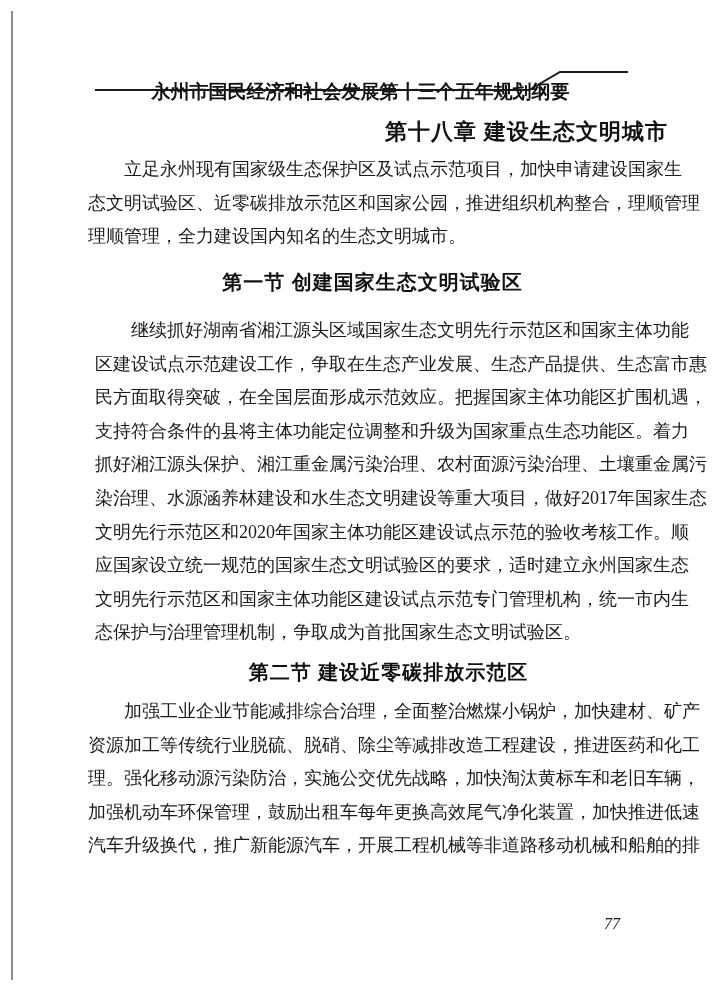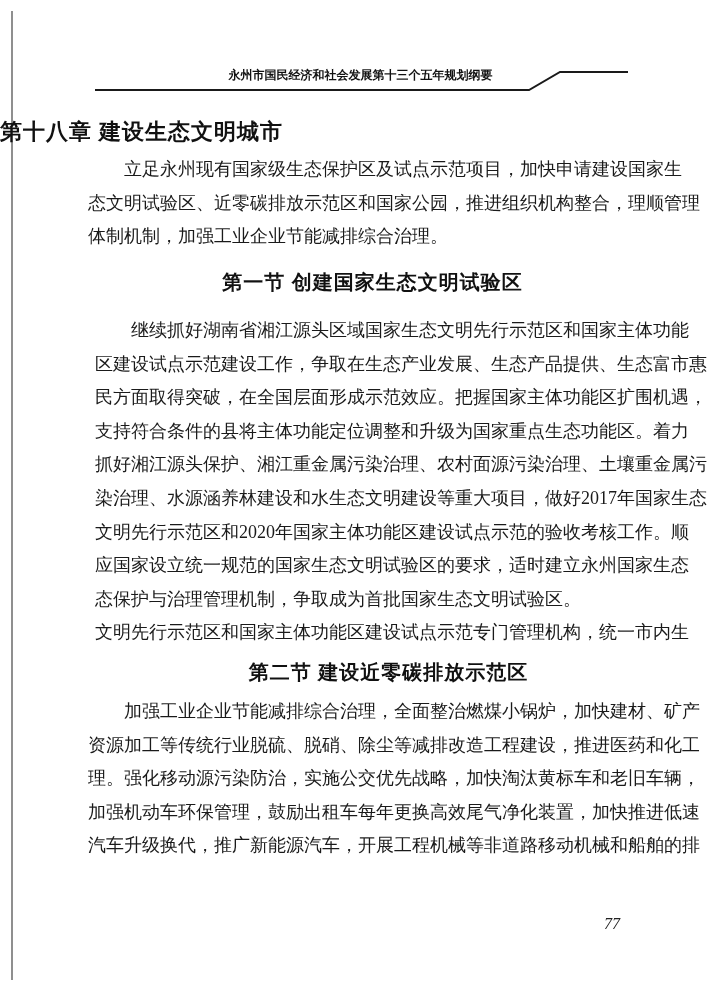--- a/index.html
+++ b/index.html
@@ -14,34 +14,34 @@
   .page{position:absolute;inset:0;background:#ffffff;}
 
   
   .edge-line{
     position:absolute;left:11px;top:11px;width:2px;height:969px;
     background:#8f8f8f;
   }
 
   
   .running-title{
-    position:absolute;top:67px;left:0;width:721px;
+    position:absolute;top:79px;left:0;width:721px;
     text-align:center;
-    font-size:12px;font-weight:bold;
+    font-size:19px;font-weight:bold;
     letter-spacing:0px;
     color:#111;
   }
   .header-rule{
     position:absolute;left:88px;top:66px;width:545px;height:28px;
   }
 
   
   .chapter-title{
     position:absolute;top:117px;left:0;width:668px;margin:0;
-    text-align:left;
+    text-align:right;
     font-family:"Liberation Sans","DejaVu Sans",sans-serif;
     font-size:22px;font-weight:bold;letter-spacing:1px;
     color:#111;
   }
   .section-title{
     position:absolute;left:0;width:721px;margin:0;
     text-align:center;
     font-family:"Liberation Sans","DejaVu Sans",sans-serif;
     font-size:20px;font-weight:bold;letter-spacing:1px;
     color:#111;
@@ -83,36 +83,36 @@
 
   <svg class="header-rule" viewBox="0 0 545 28" xmlns="http://www.w3.org/2000/svg">
     <polyline points="7,24 441,24 472,6 540,6" fill="none" stroke="#1a1a1a" stroke-width="2"></polyline>
   </svg>
 
   <h1 class="chapter-title">第十八章 建设生态文明城市</h1>
 
   <div class="para p-intro">
       <div class="line first-line">立足永州现有国家级生态保护区及试点示范项目，加快申请建设国家生</div>
       <div class="line">态文明试验区、近零碳排放示范区和国家公园，推进组织机构整合，理顺管理</div>
-      <div class="line short-last">体制机制，加强工业企业节能减排综合治理。</div>
+      <div class="line short-last">理顺管理，全力建设国内知名的生态文明城市。</div>
     </div>
 
   <h2 class="section-title s1">第一节 创建国家生态文明试验区</h2>
 
   <div class="para p-sec1">
       <div class="line first-line">继续抓好湖南省湘江源头区域国家生态文明先行示范区和国家主体功能</div>
       <div class="line">区建设试点示范建设工作，争取在生态产业发展、生态产品提供、生态富市惠</div>
       <div class="line">民方面取得突破，在全国层面形成示范效应。把握国家主体功能区扩围机遇，</div>
       <div class="line">支持符合条件的县将主体功能定位调整和升级为国家重点生态功能区。着力</div>
       <div class="line">抓好湘江源头保护、湘江重金属污染治理、农村面源污染治理、土壤重金属污</div>
       <div class="line">染治理、水源涵养林建设和水生态文明建设等重大项目，做好2017年国家生态</div>
       <div class="line">文明先行示范区和2020年国家主体功能区建设试点示范的验收考核工作。顺</div>
       <div class="line">应国家设立统一规范的国家生态文明试验区的要求，适时建立永州国家生态</div>
+      <div class="line">文明先行示范区和国家主体功能区建设试点示范专门管理机构，统一市内生</div>
       <div class="line short-last">态保护与治理管理机制，争取成为首批国家生态文明试验区。</div>
-      <div class="line">文明先行示范区和国家主体功能区建设试点示范专门管理机构，统一市内生</div>
     </div>
 
   <h2 class="section-title s2">第二节 建设近零碳排放示范区</h2>
 
   <div class="para p-sec2">
       <div class="line first-line">加强工业企业节能减排综合治理，全面整治燃煤小锅炉，加快建材、矿产</div>
       <div class="line">资源加工等传统行业脱硫、脱硝、除尘等减排改造工程建设，推进医药和化工</div>
       <div class="line">理。强化移动源污染防治，实施公交优先战略，加快淘汰黄标车和老旧车辆，</div>
       <div class="line">加强机动车环保管理，鼓励出租车每年更换高效尾气净化装置，加快推进低速</div>
       <div class="line">汽车升级换代，推广新能源汽车，开展工程机械等非道路移动机械和船舶的排</div>

